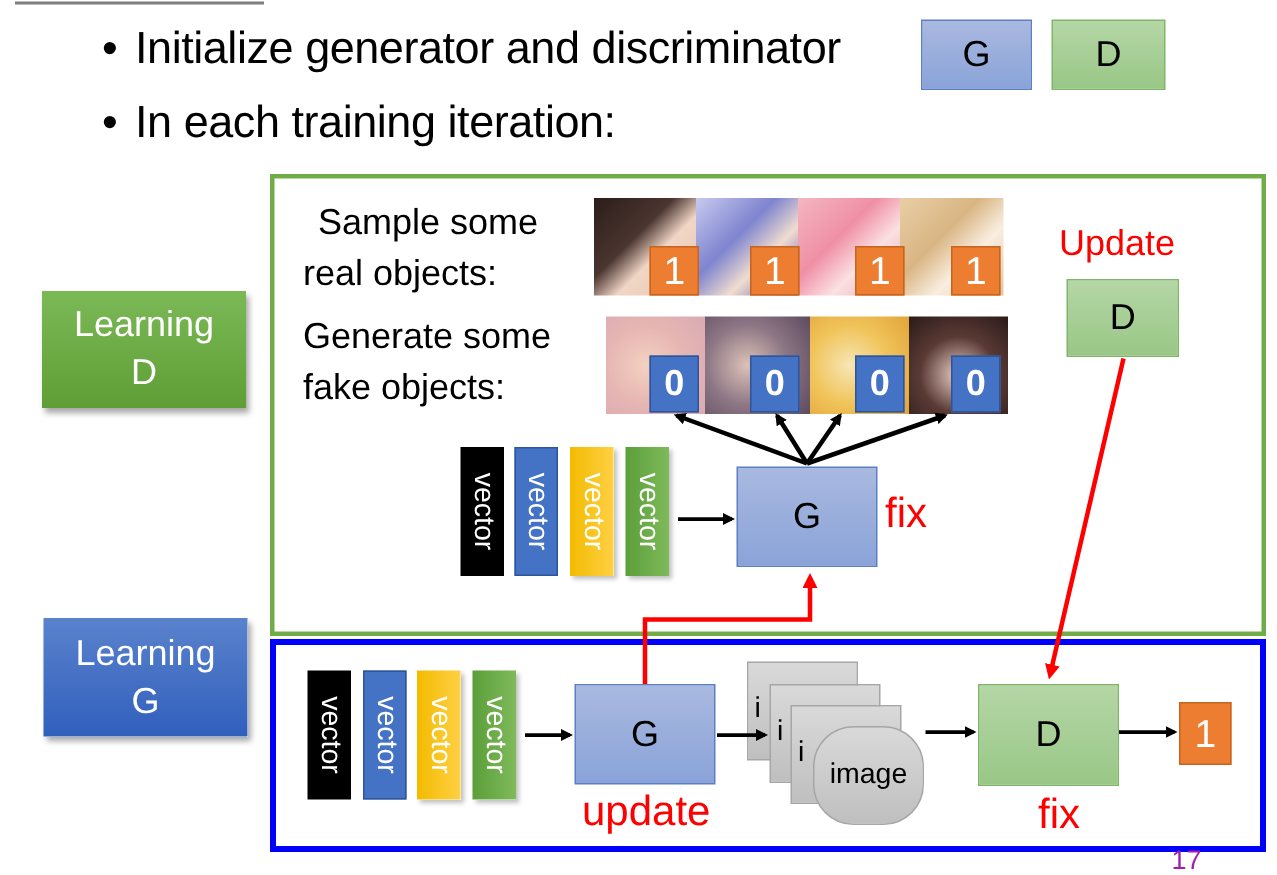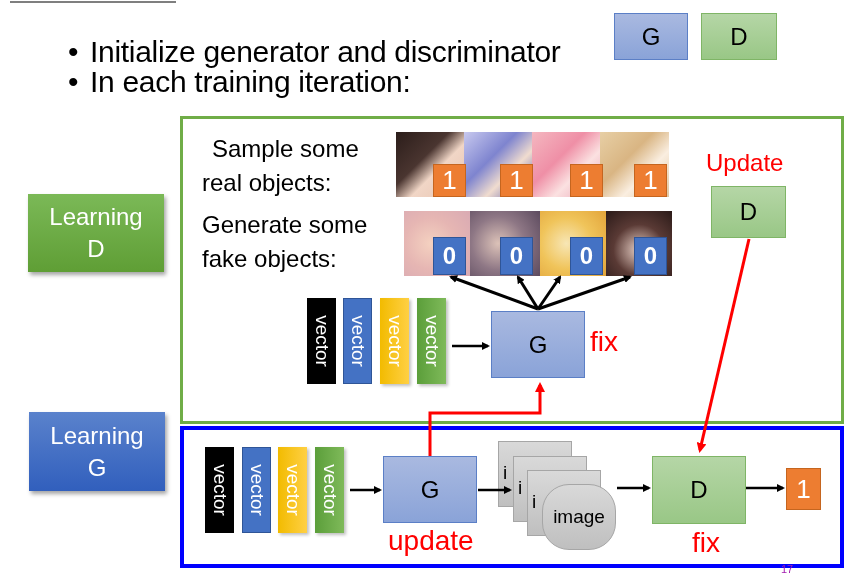--- a/index.html
+++ b/index.html
@@ -24,29 +24,29 @@
   .badge-0 { width: 33px; height: 38px; background: #4472c4; color: #fff; font-size: 24px; font-weight: bold; border: 1px solid #2f5597; }
   .vec { width: 29px; height: 86px; box-sizing: border-box; color: #fff; font-size: 19px; display: flex; align-items: center; justify-content: center; }
   .vec span { transform: rotate(90deg); white-space: nowrap; display: block; }
   .vec-black { background: #000; }
   .vec-blue { background: #4472c4; border: 1px solid #2f5597; }
   .vec-yellow { background: linear-gradient(90deg, #f2bb00, #ffd044); box-shadow: 2px 2px 3px rgba(0,0,0,0.25); }
   .vec-green { background: linear-gradient(90deg, #5b9e3a, #7fba5a); box-shadow: 2px 2px 3px rgba(0,0,0,0.25); }
   .img-card { width: 74px; height: 66px; background: linear-gradient(#d9d9d9, #bfbfbf); border: 1px solid #a6a6a6; box-sizing: border-box; font-size: 19px; }
   .img-card span { position: absolute; left: 4px; top: 20px; }
   .img-card.front span { position: static; }
-  .page-num { font-size: 11px; color: #a21caf; }
+  .page-num { font-size: 18px; color: #a21caf; }
   svg.overlay { position: absolute; left: 0; top: 0; }
 </style>
 </head>
 <body>
 
 <div class="abs title-rule"></div>
 
-<div class="abs bullet" style="left:68px; top:16px;margin-top:19px;">
+<div class="abs bullet" style="left:68px; top:16px;">
   <span class="dot">•</span><span>Initialize generator and discriminator</span>
 </div>
 <div class="abs bullet" style="left:68px; top:65px;">
   <span class="dot">•</span><span>In each training iteration:</span>
 </div>
 
 <div class="abs box gbox" style="left:614px; top:13px; width:74px; height:47px; font-size:24px;">
   <span>G</span>
 </div>
 <div class="abs box dbox" style="left:701px; top:13px; width:76px; height:47px; font-size:24px;">

